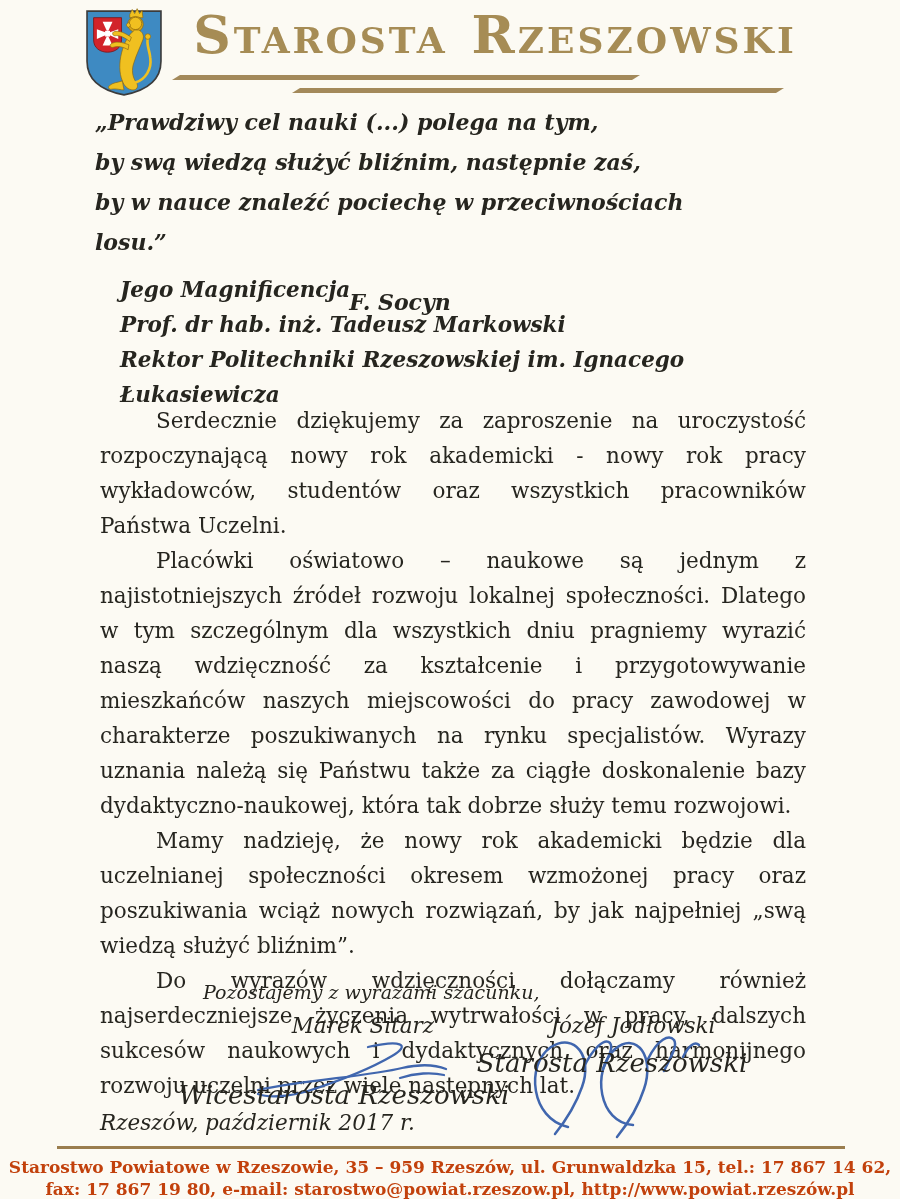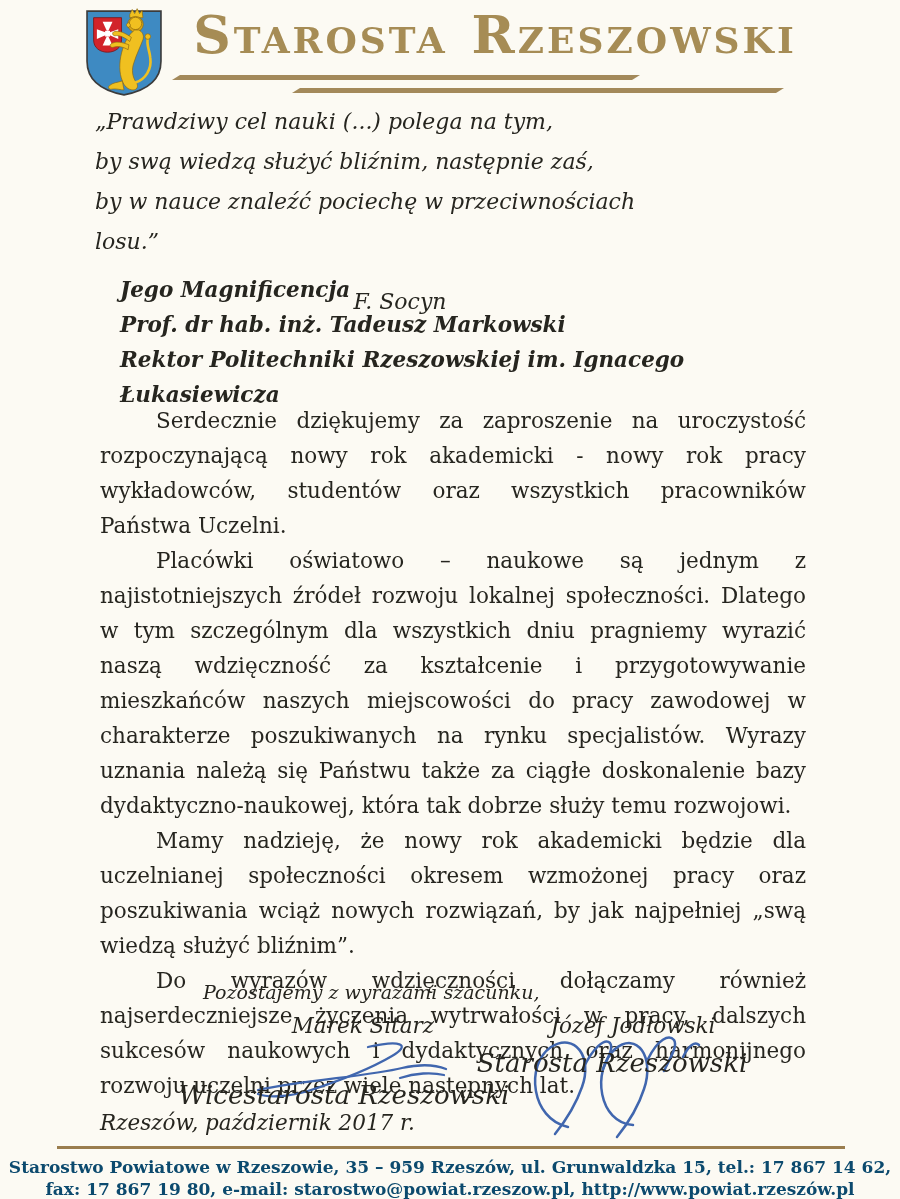--- a/index.html
+++ b/index.html
@@ -23,21 +23,21 @@
   .title .word{margin:0 12px;}
   .gold-bar{
     position:absolute;height:5px;background:#a3895a;
     clip-path:polygon(8px 0,100% 0,calc(100% - 8px) 100%,0 100%);
   }
   .gold-bar.b1{left:172px;top:75px;width:468px;}
   .gold-bar.b2{left:292px;top:88px;width:492px;}
   
   .quote{
     position:absolute;left:95px;top:102px;width:610px;
-    font-style:italic;font-size:22px;line-height:40px;
+    font-style:italic;font-size:22px;line-height:40px;font-weight:bold;
   }
   .quote .attr{text-align:center;margin-top:20px;}
   
   .addressee{
     position:absolute;left:120px;top:272px;width:700px;
     font-style:italic;font-weight:bold;font-size:21.5px;line-height:35px;
   }
   
   .body-text{
     position:absolute;left:100px;top:403px;width:706px;
@@ -63,21 +63,21 @@
     position:absolute;left:100px;top:1110px;
     font-style:italic;font-size:21.5px;white-space:nowrap;
   }
   
   .footer-rule{
     position:absolute;left:57px;top:1146px;width:788px;height:3px;
     background:#9a7d4e;
   }
   .footer-text{
     position:absolute;left:0;top:1156px;width:900px;
-    text-align:center;color:#0c4a6e;font-weight:bold;
+    text-align:center;color:#c2410c;font-weight:bold;
     font-size:17px;line-height:22px;
   }
 </style>
 </head>
 <body>
 
 <div class="page">
 
   <div class="coat">
     <svg viewBox="0 0 100 112" width="92" height="92">

